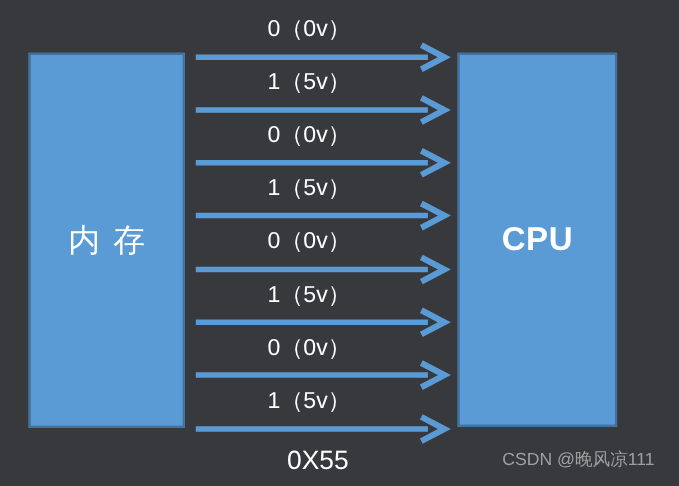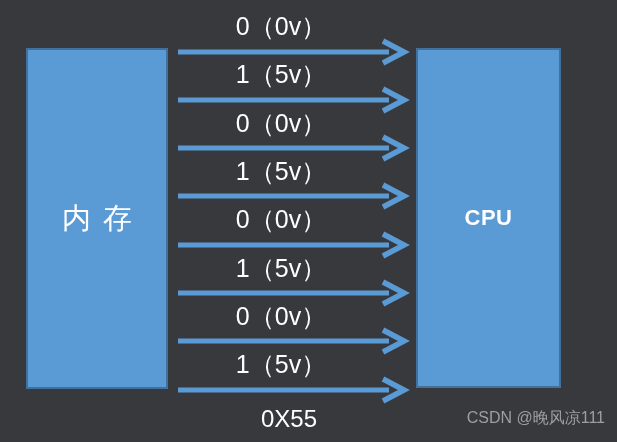--- a/index.html
+++ b/index.html
@@ -22,48 +22,48 @@
     position:absolute;
     background:var(--box-fill);
     border:2px solid var(--box-border);
     box-sizing:border-box;
     display:flex;align-items:center;justify-content:center;
     color:var(--text);
   }
   .box.memory{left:26px;top:48px;width:142px;height:341px;}
   .box.memory .box-label{font-size:29px;letter-spacing:12px;margin-right:-12px;}
   .box.cpu{left:416px;top:48px;width:145px;height:340px;}
-  .box.cpu .box-label{font-size:22px;font-weight:bold;letter-spacing:0.5px;}
+  .box.cpu .box-label{font-size:30px;font-weight:bold;letter-spacing:0.5px;}
   .bit-label{
     position:absolute;
     left:281px;
     transform:translate(-50%,-50%);
     color:var(--text);
-    font-size:25px;
+    font-size:21px;
     white-space:nowrap;
     line-height:1;
   }
   .arrow{
     position:absolute;
     left:172px;
     width:240px;height:32px;
     color:var(--arrow);
     display:block;
   }
   .hex-label{
     position:absolute;
     left:289px;top:419px;
     transform:translate(-50%,-50%);
     color:var(--text);
     font-size:24px;
     white-space:nowrap;
   }
   .watermark{
     position:absolute;
-    right:12px;top:418px;
+    right:22px;top:418px;
     transform:translateY(-50%);
     color:var(--watermark);
     font-size:16px;
     white-space:nowrap;
   }
 </style>
 </head>
 <body>
 
 <div class="stage">

